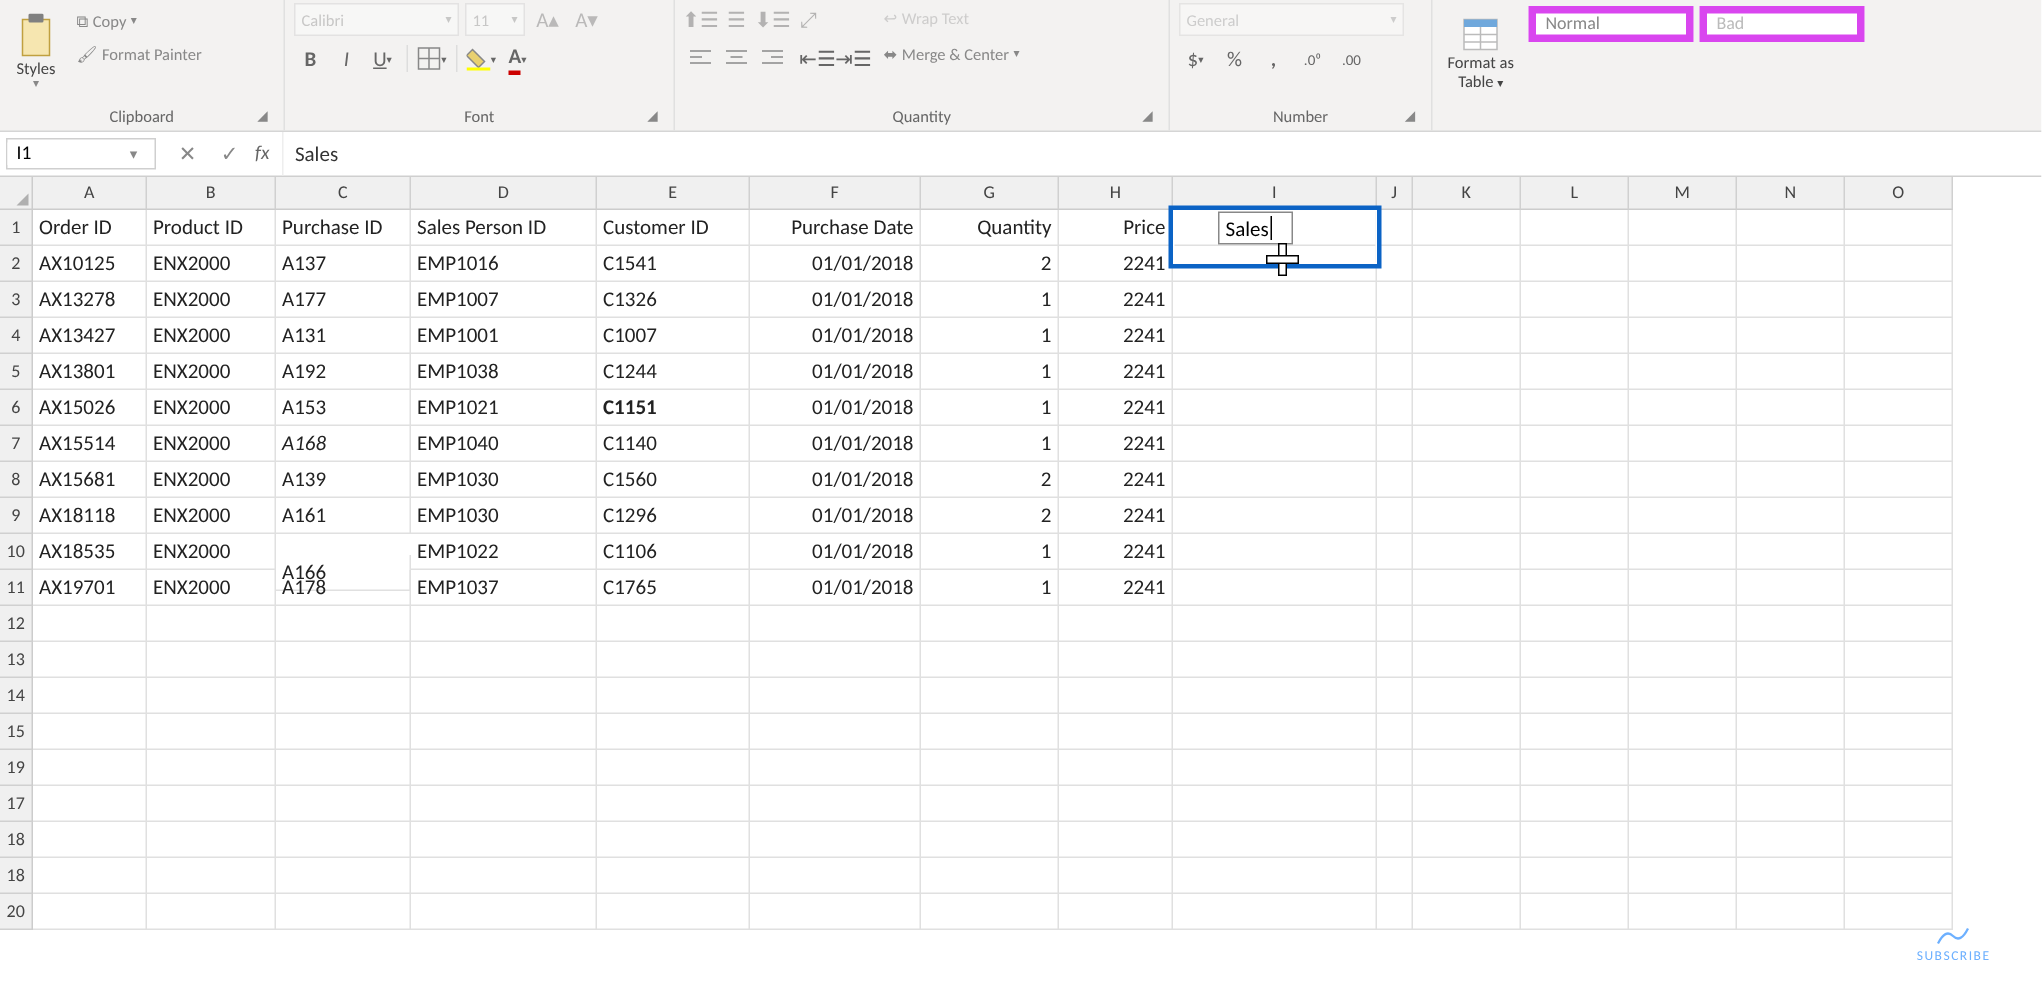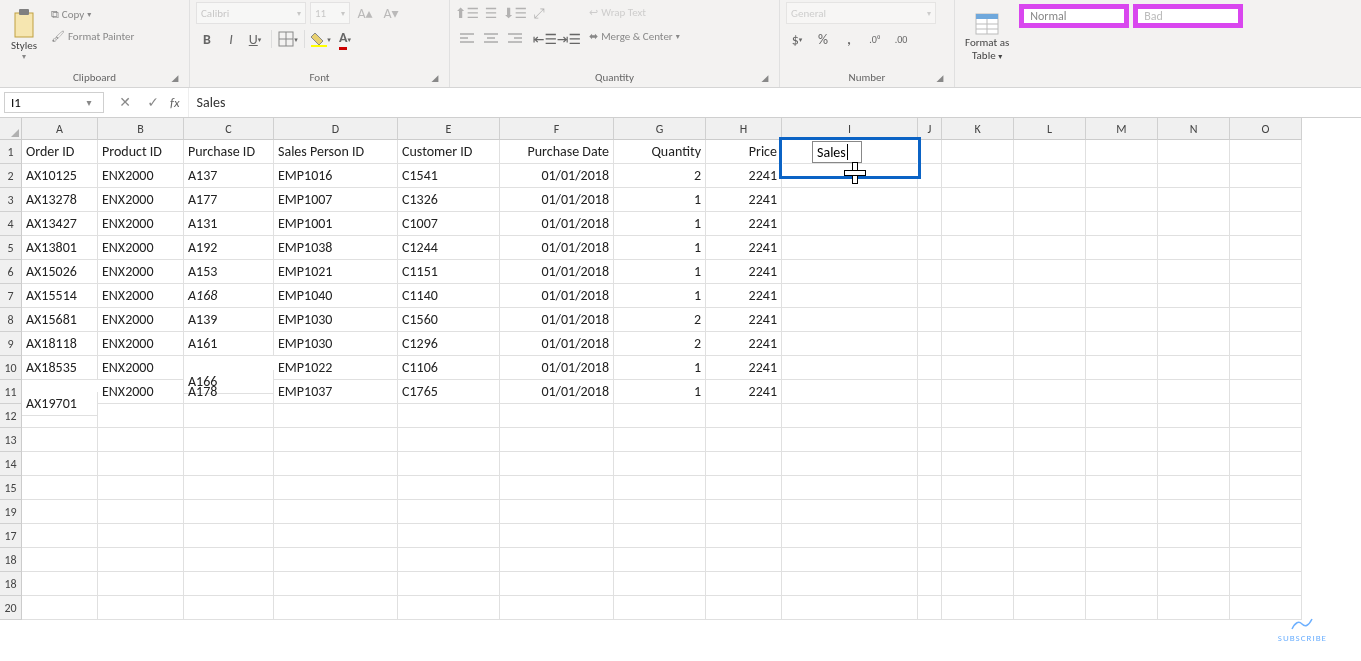--- a/index.html
+++ b/index.html
@@ -381,21 +381,21 @@
         <div class="cell" style="width: 72px;"></div>
         <div class="cell" style="width: 72px;"></div>
         <div class="cell" style="width: 72px;"></div>
         <div class="cell" style="width: 72px;"></div>
       </div>
       <div class="row">
         <div class="cell" style="width: 76px;">AX15026</div>
         <div class="cell" style="width: 86px;">ENX2000</div>
         <div class="cell" style="width: 90px;">A153</div>
         <div class="cell" style="width: 124px;">EMP1021</div>
-        <div class="cell" style="width: 102px;">C1151</div>
+        <div class="cell" style="width: 102px; font-weight: bold;">C1151</div>
         <div class="cell right" style="width: 114px;">01/01/2018</div>
         <div class="cell right" style="width: 92px;">1</div>
         <div class="cell right" style="width: 76px;">2241</div>
         <div class="cell" style="width: 136px;"></div>
         <div class="cell" style="width: 24px;"></div>
         <div class="cell" style="width: 72px;"></div>
         <div class="cell" style="width: 72px;"></div>
         <div class="cell" style="width: 72px;"></div>
         <div class="cell" style="width: 72px;"></div>
         <div class="cell" style="width: 72px;"></div>
@@ -462,21 +462,21 @@
         <div class="cell right" style="width: 76px;">2241</div>
         <div class="cell" style="width: 136px;"></div>
         <div class="cell" style="width: 24px;"></div>
         <div class="cell" style="width: 72px;"></div>
         <div class="cell" style="width: 72px;"></div>
         <div class="cell" style="width: 72px;"></div>
         <div class="cell" style="width: 72px;"></div>
         <div class="cell" style="width: 72px;"></div>
       </div>
       <div class="row">
-        <div class="cell" style="width: 76px; margin-top: 12px;">AX19701</div>
+        <div class="cell" style="width: 76px;">AX19701</div>
         <div class="cell" style="width: 86px;">ENX2000</div>
         <div class="cell" style="width: 90px;">A178</div>
         <div class="cell" style="width: 124px;">EMP1037</div>
         <div class="cell" style="width: 102px;">C1765</div>
         <div class="cell right" style="width: 114px;">01/01/2018</div>
         <div class="cell right" style="width: 92px;">1</div>
         <div class="cell right" style="width: 76px;">2241</div>
         <div class="cell" style="width: 136px;"></div>
         <div class="cell" style="width: 24px;"></div>
         <div class="cell" style="width: 72px;"></div>

